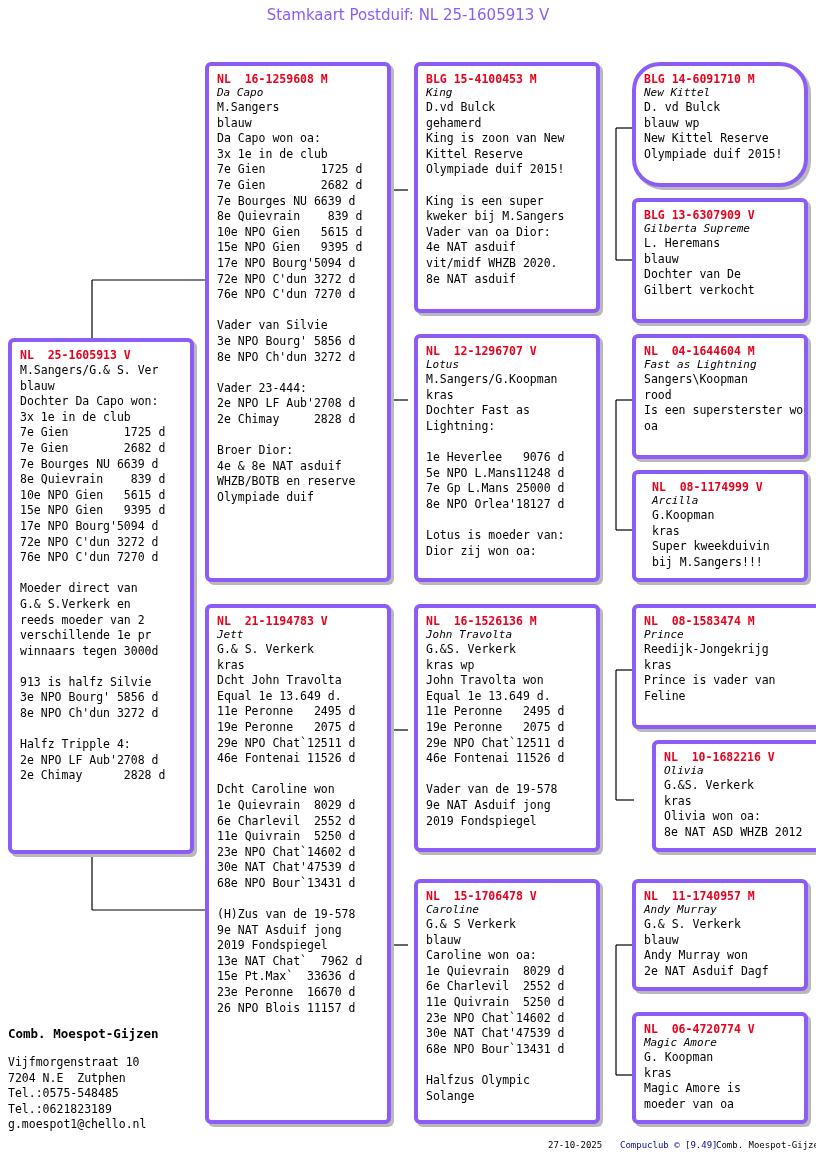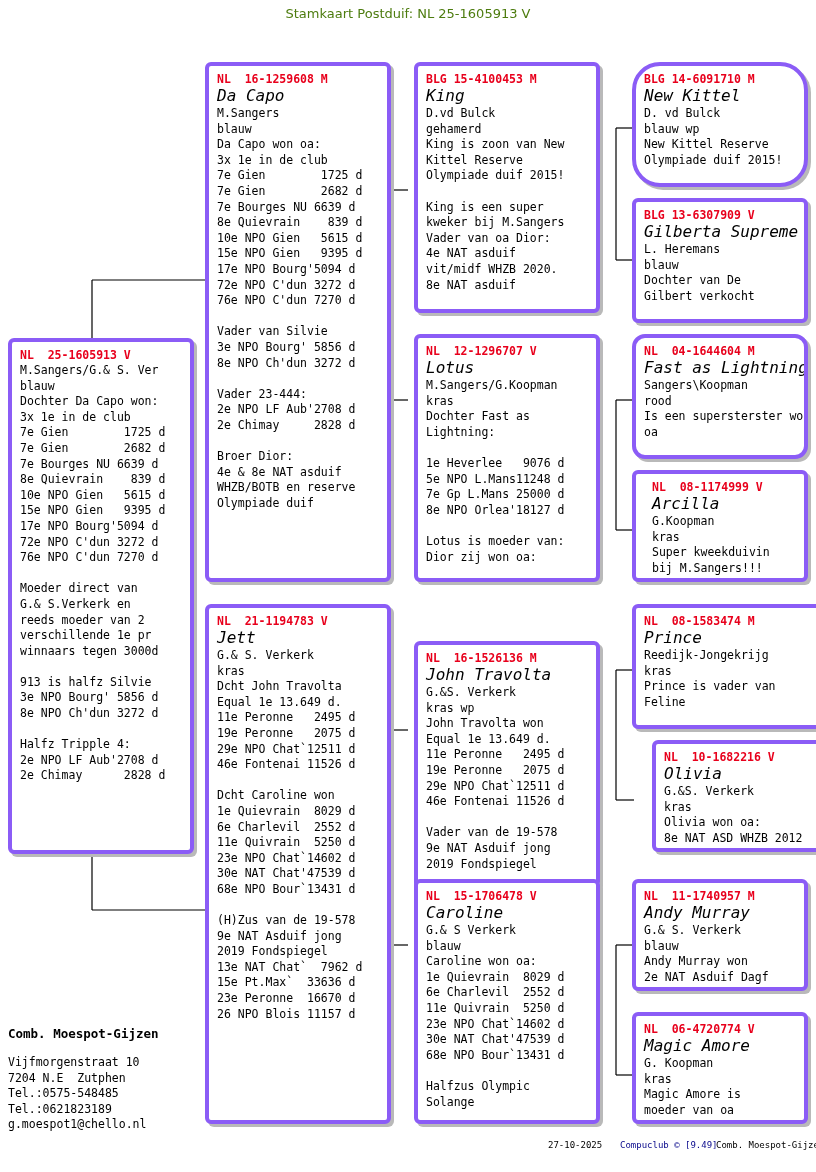--- a/index.html
+++ b/index.html
@@ -3,29 +3,29 @@
 <meta charset="utf-8">
 <style>
   html,body{margin:0;padding:0;}
   body{
     width:816px;height:1172px;position:relative;background:#ffffff;
     font-family:"DejaVu Sans Mono",monospace;
     -webkit-font-smoothing:antialiased;
   }
   .title{
     position:absolute;top:6px;left:0;width:816px;text-align:center;
-    font-family:"DejaVu Sans",sans-serif;font-size:13px;color:#4d7c0f;
+    font-family:"DejaVu Sans",sans-serif;font-size:15px;color:#8b5cf6;
   }
   .card{
     position:absolute;border:4px solid #8b5cf6;border-radius:6px;background:#fff;
     box-shadow:3px 3px 0 #b9b9b9;
     padding:6px 8px;box-sizing:border-box;overflow:hidden;
   }
   .ring{font-size:11.5px;color:#e8001c;font-weight:bold;letter-spacing:0px;white-space:pre;}
-  .name{font-size:16px;font-style:italic;color:#000;white-space:pre;}
+  .name{font-size:11px;font-style:italic;color:#000;white-space:pre;}
   .ln{font-size:11.5px;color:#000;white-space:pre;line-height:15.6px;}
   .blank{height:15.6px;}
   .lines{margin-top:1px;}
   .footer{
     position:absolute;left:8px;top:1026px;width:190px;
   }
   .footer .f1{font-family:"DejaVu Sans Mono",monospace;font-size:12.5px;font-weight:bold;color:#000;}
   .footer .f2{font-family:"DejaVu Sans Mono",monospace;font-size:11.5px;color:#000;line-height:15.6px;white-space:pre;}
   .botbar{position:absolute;top:1140px;left:0;width:816px;font-size:9px;color:#000;font-family:"DejaVu Sans Mono",monospace;}
   .botbar span{position:absolute;white-space:pre;}
@@ -199,21 +199,21 @@
       <div class="ln">1e Heverlee   9076 d</div>
       <div class="ln">5e NPO L.Mans11248 d</div>
       <div class="ln">7e Gp L.Mans 25000 d</div>
       <div class="ln">8e NPO Orlea'18127 d</div>
       <div class="blank"></div>
       <div class="ln">Lotus is moeder van:</div>
       <div class="ln">Dior zij won oa:</div>
     </div>
 </div>
 
-<div class="card" style="left:414px;top:604px;width:186px;height:248px;margin-top:37px;">
+<div class="card" style="left:414px;top:604px;width:186px;height:248px;">
   <div class="ring">NL  16-1526136 M</div>
   <div class="name">John Travolta</div>
   <div class="lines">
       <div class="ln">G.&amp;S. Verkerk</div>
       <div class="ln">kras wp</div>
       <div class="ln">John Travolta won</div>
       <div class="ln">Equal 1e 13.649 d.</div>
       <div class="ln">11e Peronne   2495 d</div>
       <div class="ln">19e Peronne   2075 d</div>
       <div class="ln">29e NPO Chat`12511 d</div>
@@ -259,21 +259,21 @@
   <div class="ring">BLG 13-6307909 V</div>
   <div class="name">Gilberta Supreme</div>
   <div class="lines">
       <div class="ln">L. Heremans</div>
       <div class="ln">blauw</div>
       <div class="ln">Dochter van De</div>
       <div class="ln">Gilbert verkocht</div>
     </div>
 </div>
 
-<div class="card" style="left:632px;top:334px;width:176px;height:125px;border-radius:13px;">
+<div class="card" style="left:632px;top:334px;width:176px;height:125px;">
   <div class="ring">NL  04-1644604 M</div>
   <div class="name">Fast as Lightning</div>
   <div class="lines">
       <div class="ln">Sangers\Koopman</div>
       <div class="ln">rood</div>
       <div class="ln">Is een supersterster won</div>
       <div class="ln">oa</div>
     </div>
 </div>
 

